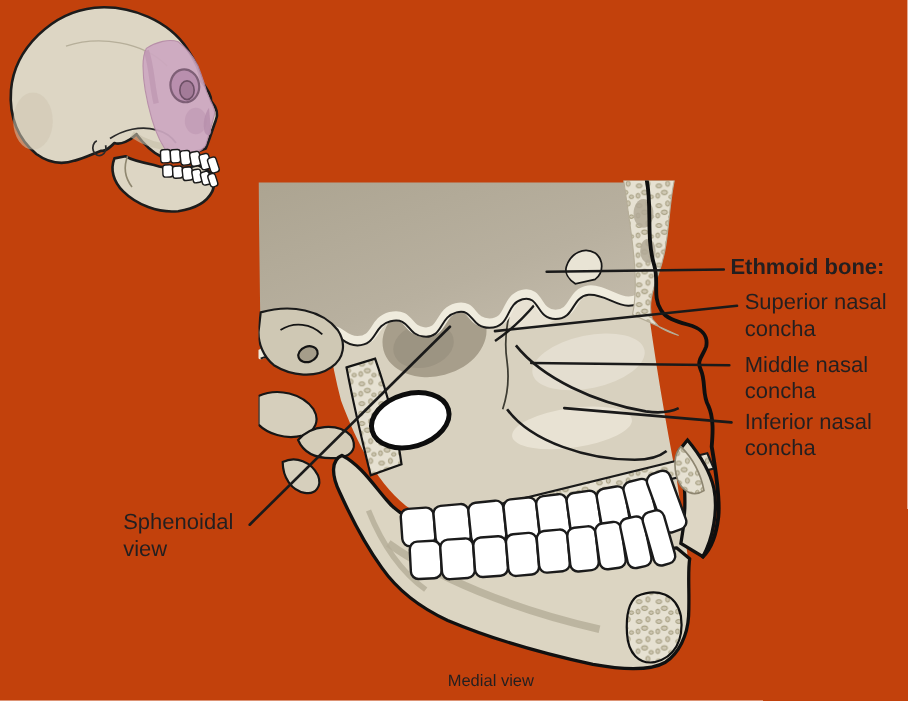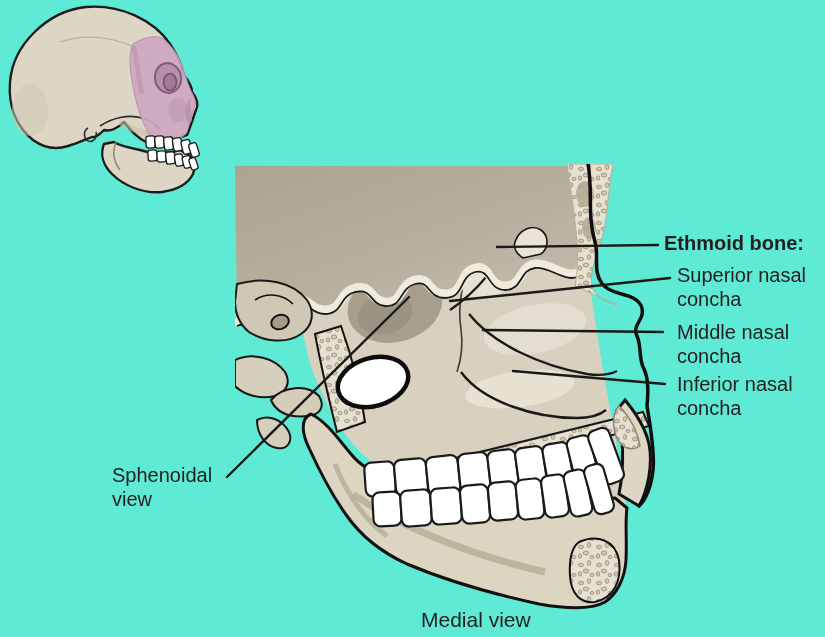--- a/index.html
+++ b/index.html
@@ -1,29 +1,29 @@
 <!DOCTYPE html>
 <html><head>
 <meta charset="utf-8">
 <style>
   html,body{margin:0;padding:0;background:#ffffff;}
-  #canvas{position:relative;width:825px;height:637px;background:#5eead4;overflow:hidden;
+  #canvas{position:relative;width:825px;height:637px;background:#c2410c;overflow:hidden;
           font-family:"Liberation Sans","DejaVu Sans",sans-serif;color:#231f20;}
   .ill{position:absolute;}
   #inset-svg{left:0px;top:2px;}
   #main-svg{left:235px;top:164px;}
   #leader-svg{left:0;top:0;pointer-events:none;}
   .lbl{position:absolute;font-size:20px;line-height:24px;color:#231f20;}
   .lbl.bold{font-weight:bold;white-space:nowrap;}
   #lbl-ethmoid{left:664px;top:231px;}
   #lbl-superior{left:677px;top:263px;width:150px;}
   #lbl-middle{left:677px;top:320px;width:150px;}
   #lbl-inferior{left:677px;top:372px;width:150px;}
   #lbl-sphenoidal{left:112px;top:463px;width:118px;}
-  #lbl-caption{left:421px;top:608px;font-size:21px;}
+  #lbl-caption{left:407px;top:608px;font-size:15px;}
 </style>
 </head>
 <body>
 
 <div id="canvas">
 
   <svg id="inset-svg" class="ill" width="220" height="200" viewBox="0 0 220 200">
 
     <path d="M86,5 C120,2 154,18 170,42 C178,54 182,64 183,72 C188,78 192,84 192,90
              C197,96 199,102 196,108 C193,116 190,126 187,133 C180,136 170,138 162,139

